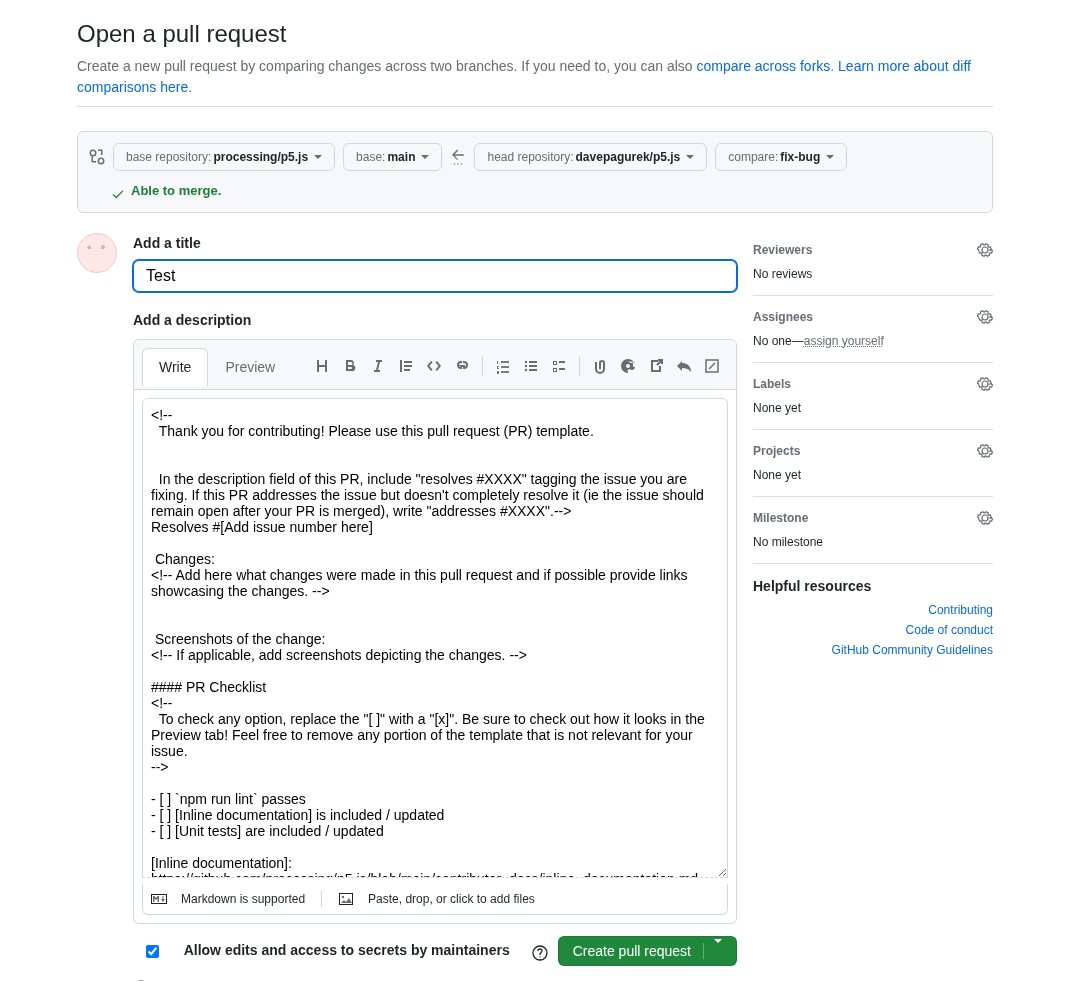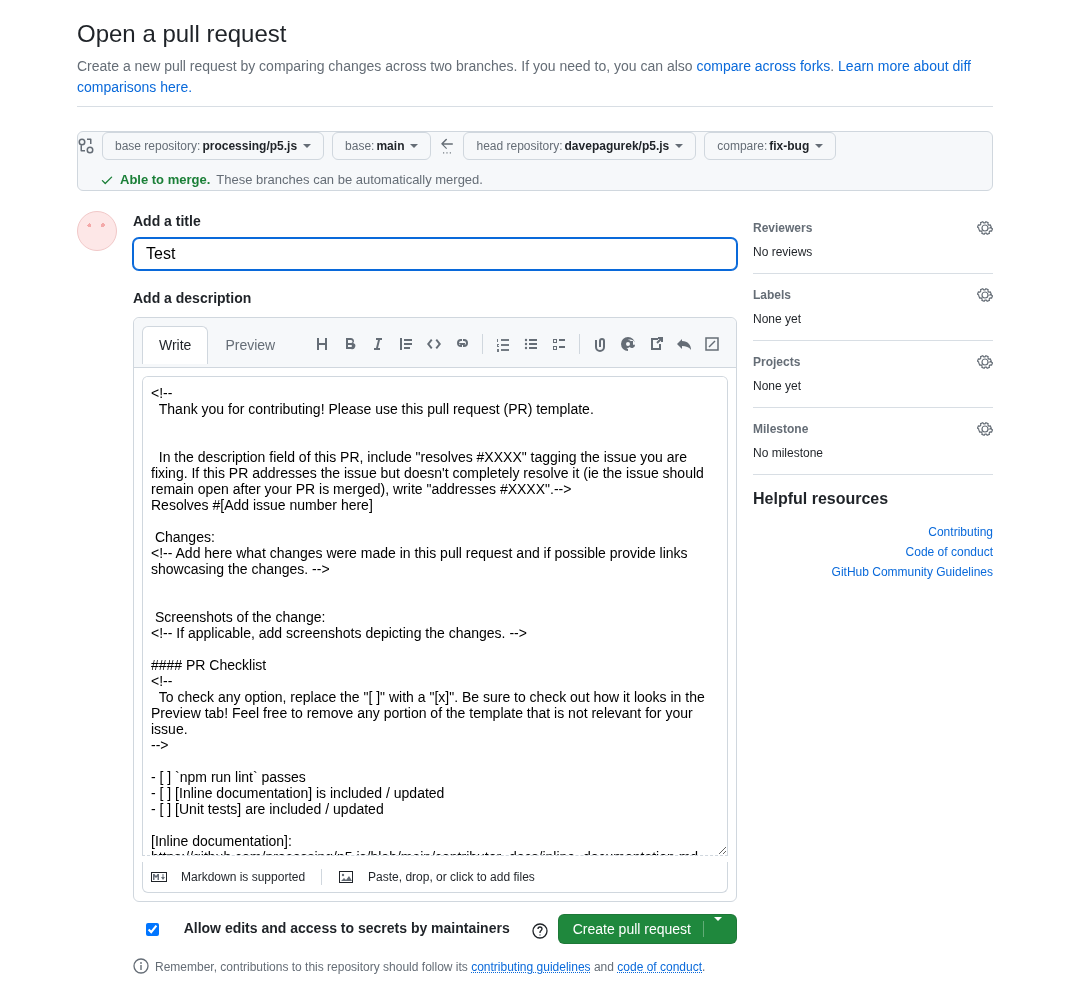--- a/index.html
+++ b/index.html
@@ -26,42 +26,42 @@
   .container { max-width: 980px; margin: 0 auto; padding: 16px 32px 40px; }
   h1 { font-size: 24px; font-weight: 400; margin: 0 0 0; }
   .subhead { margin-top: 4px; color: var(--muted); border-bottom:1px solid var(--border-muted); padding-bottom:8px;}
   a { color: var(--accent); text-decoration: none; }
 
   .compare-box {
     margin-top: 24px;
     border: 1px solid var(--border);
     border-radius: 6px;
     background: var(--canvas-subtle);
-    padding: 0;
+    padding: 11px;
   }
   .compare-row { display: flex; align-items: center; gap: 8px; flex-wrap: wrap; }
   .compare-icon { width: 16px; height: 16px; fill: var(--muted); }
   .select-btn {
     font-size: 12px;
     background: #f6f8fa;
     border: 1px solid var(--border);
     border-radius: 6px;
     padding: 3px 12px;
     color: var(--muted);
     cursor: pointer;
     display: inline-flex; align-items: center; gap: 2px;
     line-height: 20px;
   }
   .select-btn strong { color: var(--fg); font-weight: 600; }
   .caret { display:inline-block; width:0;height:0;border-left:4px solid transparent;border-right:4px solid transparent;border-top:4px solid currentColor; margin-left:4px; vertical-align: middle;}
   .arrow-left { width:16px; height:16px; fill: var(--muted); }
   .arrow-wrap { display:flex; flex-direction:column; align-items:center; line-height:6px; color:var(--muted); font-size:16px;}
   .arrow-dots { font-size: 10px; letter-spacing: 1px; margin-top:-2px;}
 
-  .merge-status { margin-top: 10px; display: flex; align-items: center; gap: 6px; padding-left: 22px; font-size: 13px;}
+  .merge-status { margin-top: 10px; display: flex; align-items: flex-end; gap: 6px; padding-left: 22px; font-size: 13px;}
   .merge-status .ok { color: var(--success-fg); font-weight: 600; }
   .check-icon { width:14px; height:14px; fill: var(--success-fg); }
 
   .form-row { display: flex; gap: 16px; margin-top: 20px; align-items: flex-start; }
   .avatar { width: 40px; height: 40px; border-radius: 50%; background: #fde7e7; border: 1px solid #f1c8c8; flex-shrink: 0;
     background-image: radial-gradient(circle at 30% 35%, #f4a9a9 2px, transparent 2px),
                       radial-gradient(circle at 65% 35%, #f4a9a9 2px, transparent 2px);
   }
 
   .main-col { flex: 1; min-width: 0; }
@@ -130,21 +130,21 @@
   .note-row { display:flex; align-items:flex-start; gap:6px; margin-top:14px; font-size:12px; color: var(--muted);}
   .note-row a { text-decoration: underline; text-decoration-style: dotted;}
 
   .side-block { border-bottom: 1px solid var(--border-muted); padding: 12px 0; font-size: 12px; }
   .side-block:first-child { padding-top: 8px; }
   .side-head { display:flex; justify-content:space-between; align-items:center; color: var(--muted); font-weight:600; margin-bottom:6px;}
   .gear { width:16px;height:16px; fill: var(--muted); cursor:pointer;}
   .side-body { color: var(--fg); }
   .side-link { color: var(--muted); text-decoration: underline; text-decoration-style: dotted; cursor:pointer;}
   .side-links a { display:block; margin-top:2px; font-size:12px;text-align:right;}
-  .side-resources-head { font-weight:600; font-size:16px; color: var(--fg); margin-top: 12px; margin-bottom:12px;}
+  .side-resources-head { font-weight:600; font-size:14px; color: var(--fg); margin-top: 12px; margin-bottom:4px;}
 </style>
 </head>
 <body>
 
 <div class="container">
 
   <h1>Open a pull request</h1>
   <p class="subhead">
     <span>Create a new pull request by comparing changes across two branches. If you need to, you can also </span>
     <a href="#">compare across forks</a><span>. </span>
@@ -181,21 +181,20 @@
         <span>compare: </span>
           <strong>fix-bug</strong>
           <span class="caret"></span>
       </button>
     </div>
     <div class="merge-status">
       <svg class="check-icon" viewBox="0 0 16 16">
           <path d="M13.78 4.22a.75.75 0 010 1.06l-7.25 7.25a.75.75 0 01-1.06 0L2.22 9.28a.75.75 0 111.06-1.06L6 10.94l6.72-6.72a.75.75 0 011.06 0z"></path>
         </svg>
       <span class="ok">Able to merge.</span>
-      <span style="color:var(--muted)">These branches can be automatically merged.</span>
     </div>
   </div>
 
   <div class="form-row">
     <div class="avatar"></div>
 
     <div class="main-col">
       <label class="field-label">Add a title</label>
       <input class="title-input" value="Test" style="">
 
@@ -342,20 +341,29 @@
         <div class="side-head">
             <span>Reviewers</span>
             <svg class="gear" viewBox="0 0 16 16">
               <path d="M8 5a3 3 0 100 6 3 3 0 000-6zm6.3 3l1.2.9-.9 2.2-1.5-.2a5 5 0 01-.9 1l.2 1.5-2.2.9-.9-1.2a5 5 0 01-1.3 0l-.9 1.2-2.2-.9.2-1.5a5 5 0 01-.9-1l-1.5.2-.9-2.2L1.7 8l-1.2-.9.9-2.2 1.5.2c.26-.37.56-.7.9-1L3.6 2.6l2.2-.9.9 1.2a5 5 0 011.3 0l.9-1.2 2.2.9-.2 1.5c.34.3.64.63.9 1l1.5-.2.9 2.2-1.2.9z" fill="none" stroke="currentColor" stroke-width="1.2"></path>
             </svg>
           </div>
         <div class="side-body">No reviews</div>
       </div>
       <div class="side-block">
         <div class="side-head">
+            <span>Assignees</span>
+            <svg class="gear" viewBox="0 0 16 16">
+              <path d="M8 5a3 3 0 100 6 3 3 0 000-6zm6.3 3l1.2.9-.9 2.2-1.5-.2a5 5 0 01-.9 1l.2 1.5-2.2.9-.9-1.2a5 5 0 01-1.3 0l-.9 1.2-2.2-.9.2-1.5a5 5 0 01-.9-1l-1.5.2-.9-2.2L1.7 8l-1.2-.9.9-2.2 1.5.2c.26-.37.56-.7.9-1L3.6 2.6l2.2-.9.9 1.2a5 5 0 011.3 0l.9-1.2 2.2.9-.2 1.5c.34.3.64.63.9 1l1.5-.2.9 2.2-1.2.9z" fill="none" stroke="currentColor" stroke-width="1.2"></path>
+            </svg>
+          </div>
+        <div class="side-body"><span>No one—</span><span class="side-link">assign yourself</span></div>
+      </div>
+      <div class="side-block">
+        <div class="side-head">
             <span>Labels</span>
             <svg class="gear" viewBox="0 0 16 16">
               <path d="M8 5a3 3 0 100 6 3 3 0 000-6zm6.3 3l1.2.9-.9 2.2-1.5-.2a5 5 0 01-.9 1l.2 1.5-2.2.9-.9-1.2a5 5 0 01-1.3 0l-.9 1.2-2.2-.9.2-1.5a5 5 0 01-.9-1l-1.5.2-.9-2.2L1.7 8l-1.2-.9.9-2.2 1.5.2c.26-.37.56-.7.9-1L3.6 2.6l2.2-.9.9 1.2a5 5 0 011.3 0l.9-1.2 2.2.9-.2 1.5c.34.3.64.63.9 1l1.5-.2.9 2.2-1.2.9z" fill="none" stroke="currentColor" stroke-width="1.2"></path>
             </svg>
           </div>
         <div class="side-body">None yet</div>
       </div>
       <div class="side-block">
         <div class="side-head">
             <span>Projects</span>

